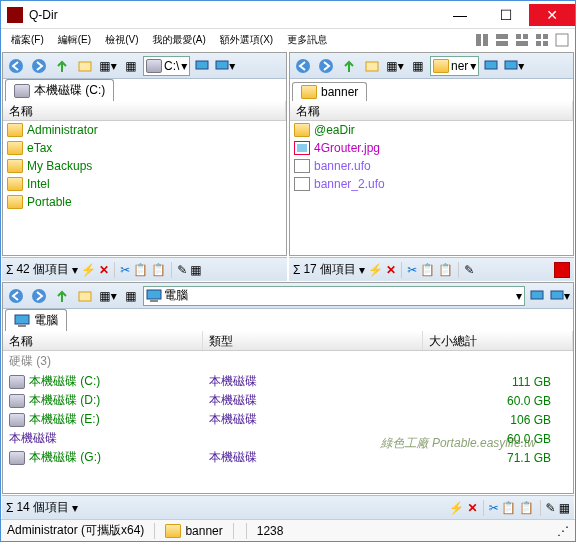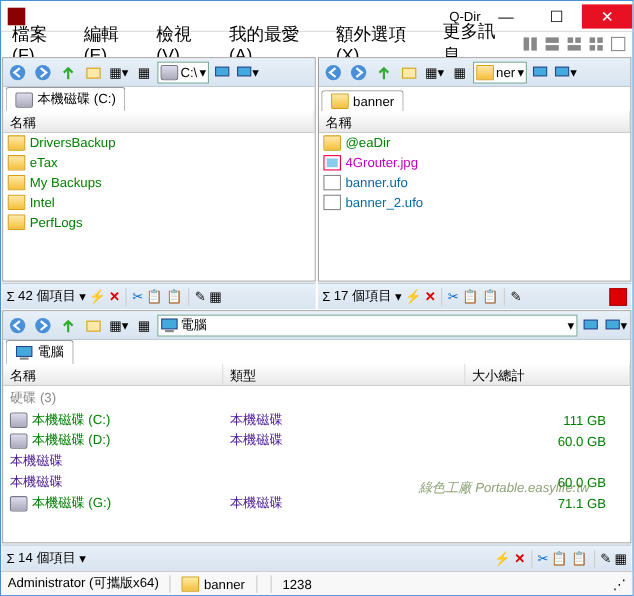--- a/index.html
+++ b/index.html
@@ -1,41 +1,41 @@
 <!DOCTYPE html>
 <html><head>
 <meta charset="utf-8">
 <style>
 *{box-sizing:border-box;margin:0;padding:0;font-family:"Microsoft JhengHei","Segoe UI",sans-serif;font-size:12px}
 body{width:576px;height:542px;background:#fff;border:1px solid #4a90d9;display:flex;flex-direction:column;overflow:hidden}
 .titlebar{height:28px;background:#fff;display:flex;align-items:center;border-bottom:1px solid #ddd}
 .titlebar .app-icon{width:16px;height:16px;margin:0 6px;background:#8b0000}
-.titlebar .title{flex:1;text-align:right;font-size:12px}
+.titlebar .title{flex:1;text-align:left;font-size:12px}
 .win-btns{display:flex}
 .win-btn{width:46px;height:22px;display:flex;align-items:center;justify-content:center;font-size:14px;cursor:pointer}
 .win-btn.close{background:#e81123;color:#fff}
 .menubar{height:22px;display:flex;align-items:center;padding:0 4px;gap:2px}
-.menu-item{padding:2px 6px;cursor:pointer;font-size:16px}
+.menu-item{padding:2px 6px;cursor:pointer;font-size:10px}
 .menu-icons{display:flex;gap:2px;margin-left:auto}
 .menu-ico{width:18px;height:18px;cursor:pointer;display:flex;align-items:center;justify-content:center}
 .panes-top{display:flex;height:206px}
 .pane{flex:1;border:1px solid #a0a0a0;margin:1px;display:flex;flex-direction:column;background:#fff;overflow:hidden}
 .toolbar{height:26px;background:linear-gradient(#e8f0f8,#d8e4f0);border-bottom:1px solid #b0c0d0;display:flex;align-items:center;padding:0 2px;gap:1px}
 .tbtn{width:22px;height:22px;display:flex;align-items:center;justify-content:center;cursor:pointer;border-radius:2px}
 .addr-combo{display:flex;align-items:center;background:#fff;border:1px solid #7a9;height:20px;padding:0 2px;gap:2px}
 .bottombar{height:24px;background:linear-gradient(#e8f0f8,#d8e4f0);border-top:1px solid #b0c0d0;display:flex;align-items:center;padding:0 4px;gap:3px}
 .tab-strip{height:22px;display:flex;align-items:flex-end;padding:0 2px;background:#fff}
 .tab{border:1px solid #999;border-bottom:none;padding:2px 8px;display:flex;align-items:center;gap:4px;background:#fff;cursor:pointer;border-radius:3px 3px 0 0}
 .col-head{height:20px;background:linear-gradient(#fff,#e8e8e8);border-bottom:1px solid #ccc;display:flex}
 .col{padding:2px 6px;border-right:1px solid #ddd}
 .file-list{flex:1;overflow:auto;background:#fff}
 .file-row{display:flex;align-items:center;padding:1px 4px;gap:4px;height:18px}
 .file-row.green{color:#008000}
 .file-row.magenta{color:#c000c0}
-.file-row.black{color:#0369a1}
+.file-row.black{color:#8b5cf6}
 .ficon{width:16px;height:14px;flex-shrink:0}
 .folder-ico{background:linear-gradient(#ffe9a8,#f5c13d);border:1px solid #d4a017;border-radius:1px}
 .img-ico{background:#fff;border:1px solid #e04;position:relative}
 .img-ico::after{content:"";position:absolute;inset:2px;background:#8ce}
 .file-ico{background:#fff;border:1px solid #888}
 .drive-ico{background:linear-gradient(#dde,#aab);border:1px solid #778;border-radius:2px}
 .pane-bottom{flex:1;border:1px solid #a0a0a0;margin:1px;display:flex;flex-direction:column;background:#fff;overflow:hidden;min-height:0}
 .gray-head{color:#888;padding:2px 6px}
 .drive-row{display:flex;padding:1px 6px;align-items:center}
 .drive-row .nm{color:#008000;width:200px;display:flex;align-items:center;gap:4px}
@@ -151,37 +151,37 @@
         <div class="ficon drive-ico"></div>
         <span>本機磁碟 (C:)</span>
       </div>
     </div>
     <div class="col-head">
       <div class="col" style="flex:1">名稱</div>
     </div>
     <div class="file-list" id="listL">
         <div class="file-row green">
           <div class="ficon folder-ico"></div>
-          <span>DriversBackup</span>
+          <span>Administrator</span>
         </div>
         <div class="file-row green">
           <div class="ficon folder-ico"></div>
           <span>eTax</span>
         </div>
         <div class="file-row green">
           <div class="ficon folder-ico"></div>
           <span>My Backups</span>
         </div>
         <div class="file-row green">
           <div class="ficon folder-ico"></div>
           <span>Intel</span>
         </div>
         <div class="file-row green">
           <div class="ficon folder-ico"></div>
-          <span>PerfLogs</span>
+          <span>Portable</span>
         </div>
       </div>
   </div>
 
   <div class="pane">
     <div class="toolbar">
       <div class="tbtn">
           <svg width="16" height="16">
             <circle cx="8" cy="8" r="7" fill="#4a90d9"></circle>
             <path d="M10 4 L5 8 L10 12" stroke="#fff" fill="none" stroke-width="2"></path>
@@ -347,21 +347,26 @@
       </div>
       <div class="drive-row">
         <div class="nm">
           <div class="ficon drive-ico"></div>
           <span>本機磁碟 (D:)</span>
         </div>
         <div class="tp">本機磁碟</div>
         <div class="sz">60.0 GB</div>
       </div>
       <div class="drive-row">
+        <div class="nm">
+          <div class="ficon drive-ico"></div>
+          <span>本機磁碟 (E:)</span>
+        </div>
         <div class="tp">本機磁碟</div>
+        <div class="sz">106 GB</div>
       </div>
       <div class="drive-row">
         <div class="tp">本機磁碟</div>
         <div class="sz">60.0 GB</div>
       </div>
       <div class="drive-row">
         <div class="nm">
           <div class="ficon drive-ico"></div>
           <span>本機磁碟 (G:)</span>
         </div>

